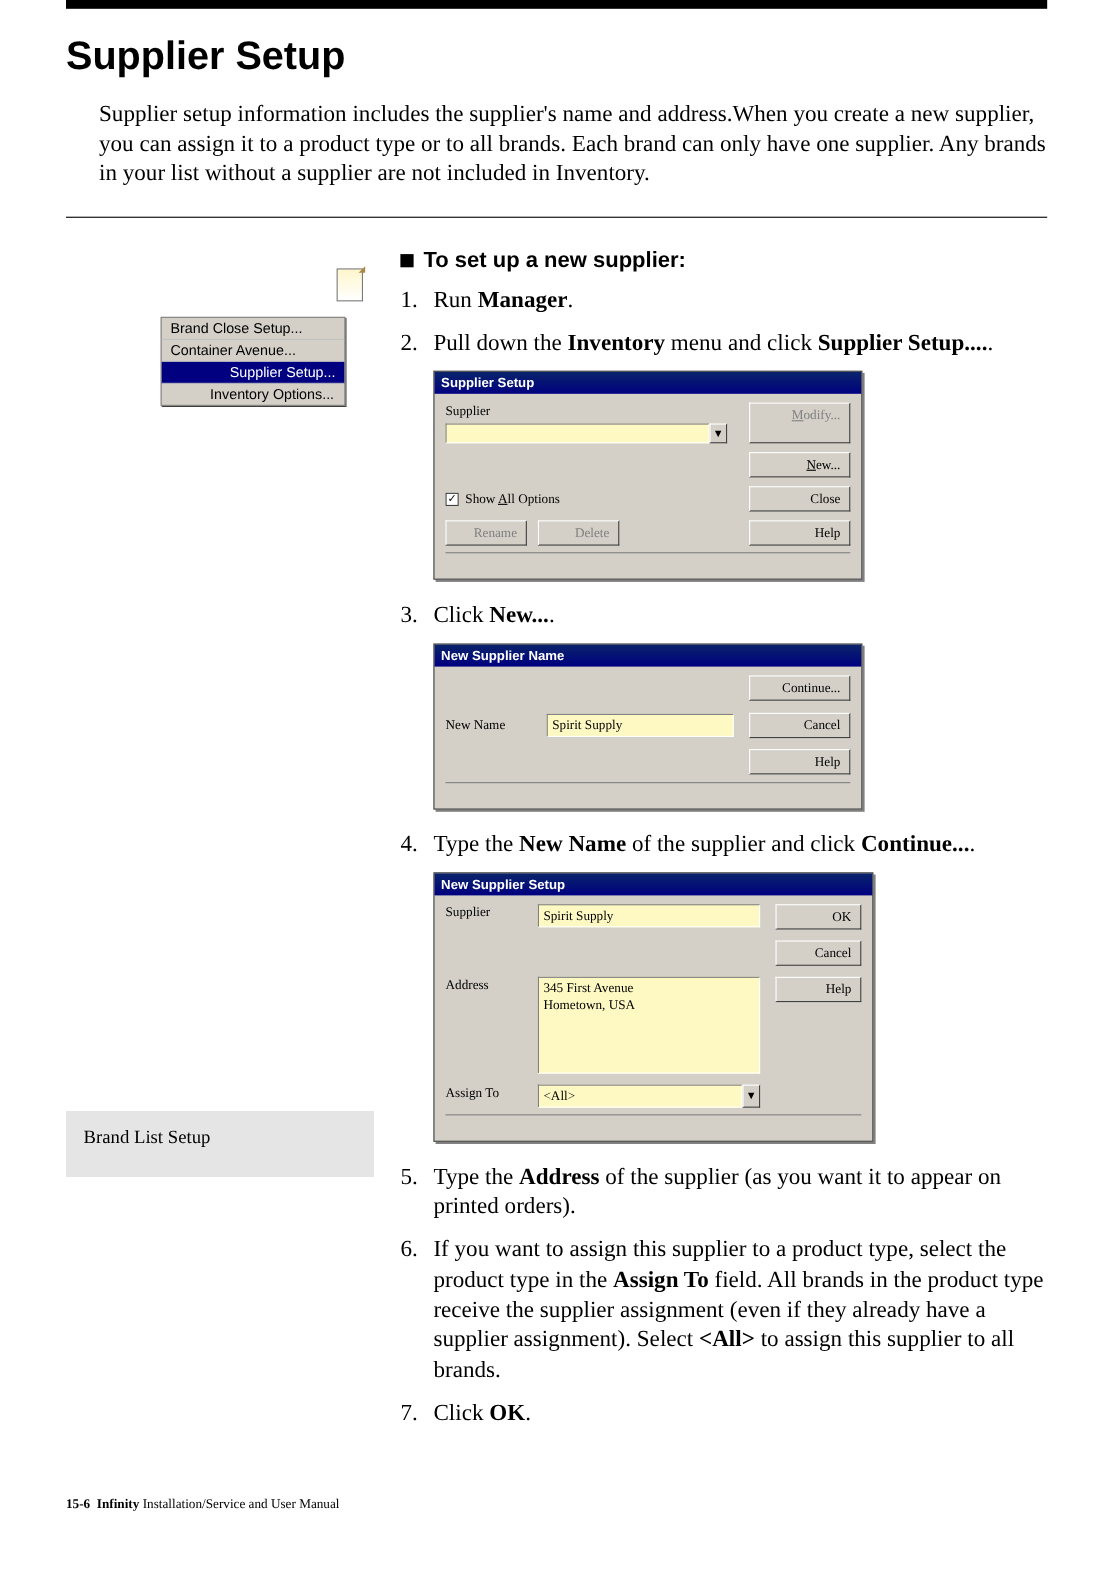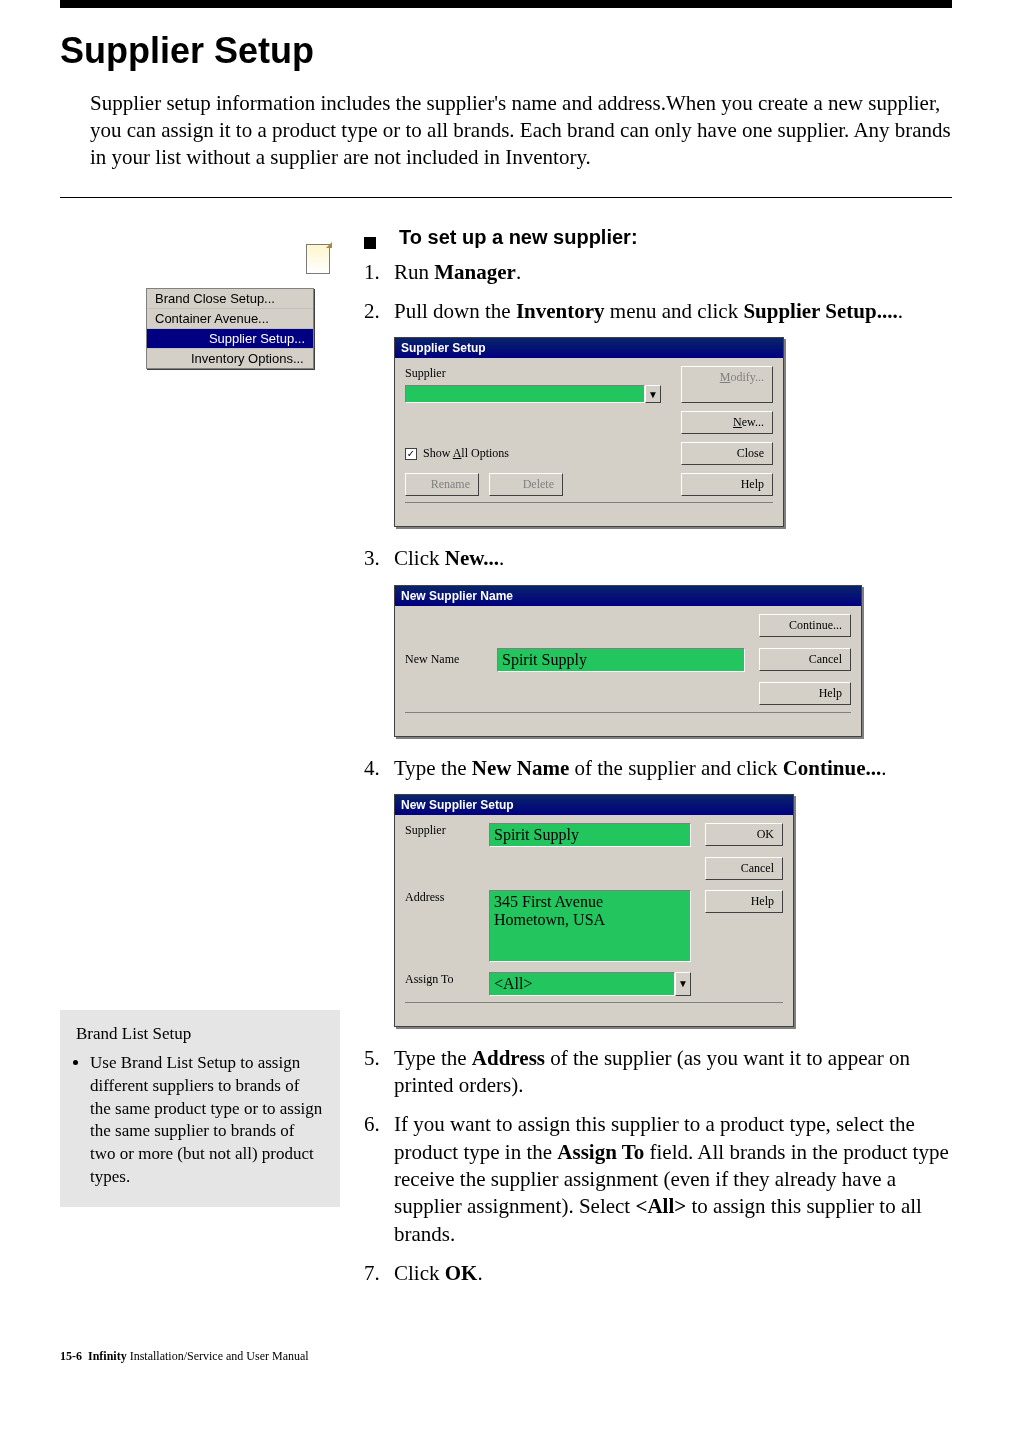--- a/index.html
+++ b/index.html
@@ -56,21 +56,21 @@
 
   .sidebar-note {
     background: #e5e5e5; padding: 14px 16px 18px 16px;
     font-family: "Comic Sans MS", cursive; font-size: 17px;
     margin-top: 630px;
   }
   .sidebar-note .note-title { margin: 0 0 8px 0; }
   .sidebar-note ul { margin: 0 0 0 14px; padding: 0; }
   .sidebar-note li { line-height: 1.35; }
 
-  .task-head { display: flex; align-items: flex-end; gap: 23px; margin: 6px 0 10px 0;}
+  .task-head { display: flex; align-items: center; gap: 9px; margin: 6px 0 10px 0;}
   .bullet-sq { width: 12px; height: 12px; background: #000; flex:0 0 12px;}
   .task-head-text { font-family: Arial, sans-serif; font-weight: 700; font-size: 20px; }
 
   .step { display: flex; margin: 6px 0 12px 0; font-size: 21px; line-height: 1.3;}
   .step .num { width: 30px; flex: 0 0 30px; }
   .step .body { flex: 1; }
   .bold { font-weight: 700; }
 
   
   .dlg {
@@ -86,50 +86,50 @@
   }
   .dlg .body { padding: 8px 10px 6px 10px; position: relative; font-family: Liberation Serif, serif; }
   .btn {
     display:inline-block; min-width:74px; text-align:right;
     background:#d4d0c8; border:1px solid #fff;
     border-right-color:#404040; border-bottom-color:#404040;
     padding:3px 8px;
   }
   .btn.disabled { color:#808080; }
   .field {
-    background:#22c55e; border:1px solid #808080;
+    background:#fef9c3; border:1px solid #808080;
     border-right-color:#fff; border-bottom-color:#fff;
-    padding:2px 4px; font-size:16px; min-height:18px;
+    padding:2px 4px; font-size:12px; min-height:18px;
   }
   .combo { display:flex; }
   .combo .field { flex:1; }
   .combo .arrow {
     width:16px; background:#d4d0c8;
     border:1px solid #fff; border-right-color:#404040; border-bottom-color:#404040;
     display:flex;align-items:center;justify-content:center;font-size:10px;
   }
   .status { border-top:1px solid #808080; height:18px; margin-top:6px; background:#d4d0c8;}
   .checkbox { display:inline-flex; align-items:center; gap:6px; font-size:12px;}
   .checkbox .box { width:12px;height:12px;background:#fff;border:1px solid #404040;display:flex;align-items:center;justify-content:center;font-size:10px;line-height:1;}
   .ul-letter { text-decoration: underline; }
 
   
   .dlg1 { width: 390px; }
   .dlg1 .grid { display:grid; grid-template-columns: 1fr 92px; column-gap:20px; row-gap:8px;}
   .dlg1 .row2-btns { display:flex; gap:10px; }
 
   
-  .dlg2 { width: 468px; }
+  .dlg2 { width: 390px; }
   .dlg2 .grid { display:grid; grid-template-columns: 78px 1fr 92px; column-gap:14px; row-gap:10px; align-items:center;}
   .dlg2 .spacer { height:24px; }
 
   
   .dlg3 { width: 400px; }
   .dlg3 .grid { display:grid; grid-template-columns: 70px 1fr 78px; column-gap:14px; row-gap:10px; align-items:start;}
-  .dlg3 textarea.field { width:100%; height:72px; resize:none; font-family:inherit;}
+  .dlg3 textarea.field { width:100%; height:88px; resize:none; font-family:inherit;}
 
   .footer {
     font-size: 12px; font-family: Liberation Serif, serif;
     margin-top: 50px;
   }
   .footer .fb { font-weight:700; }
 </style>
 </head>
 <body>
 
@@ -149,23 +149,20 @@
         <div class="menu-small">
           <div><span>Brand Close Setup...</span></div>
           <div><span>Container Avenue...</span></div>
           <div class="sel"><span>Supplier Setup...</span></div>
           <div><span>Inventory Options...</span></div>
         </div>
       </div>
 
       <div class="sidebar-note">
         <p class="note-title">Brand List Setup</p>
-        <ul>
-            <li>Use Brand List Setup to assign different suppliers to brands of the same product type or to assign the same supplier to brands of two or more (but not all) product types.</li>
-          </ul>
       </div>
     </div>
 
     <div class="right-col">
       <div class="task-head">
         <div class="bullet-sq"></div>
         <div class="task-head-text">To set up a new supplier:</div>
       </div>
 
       <div class="step">

